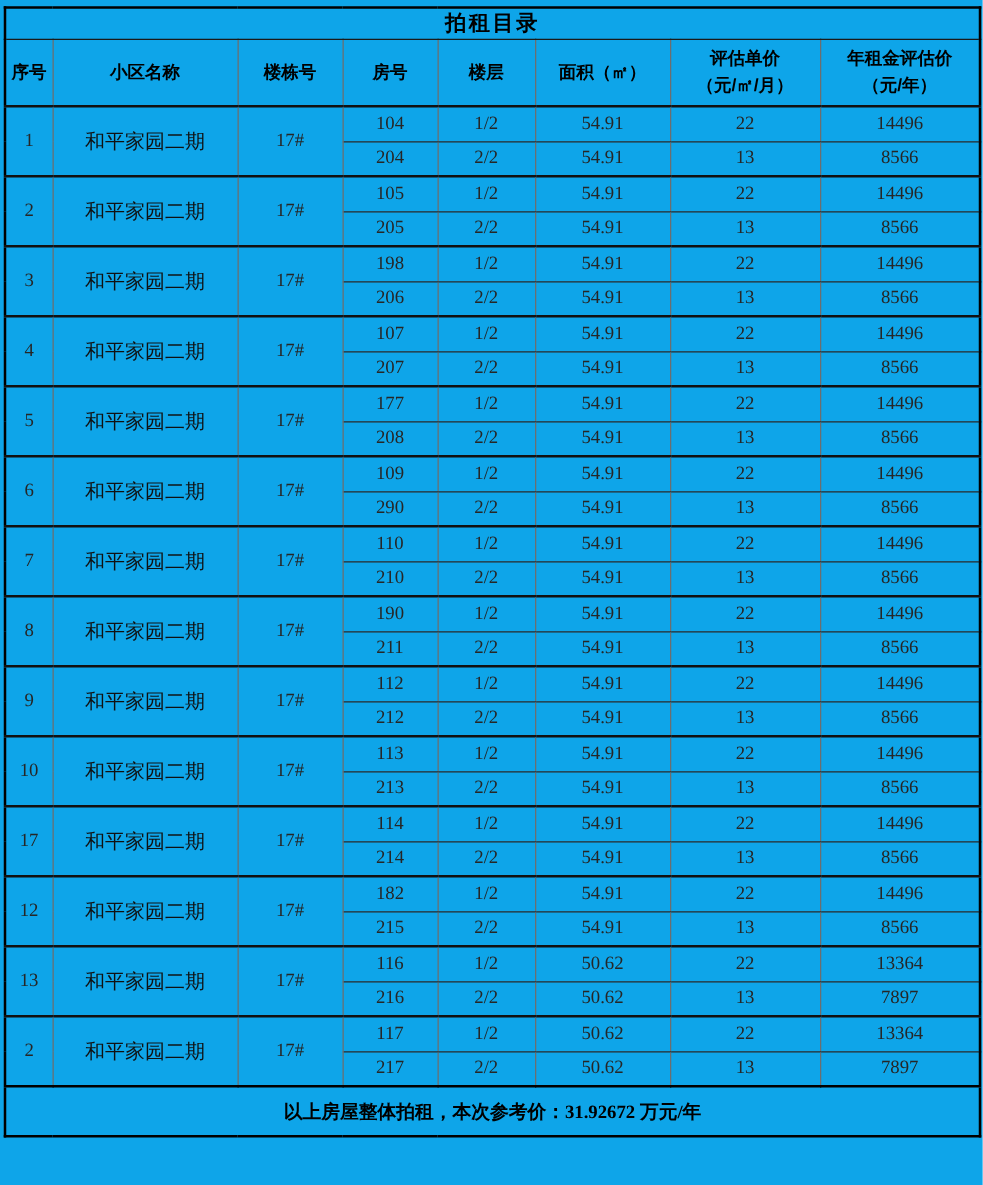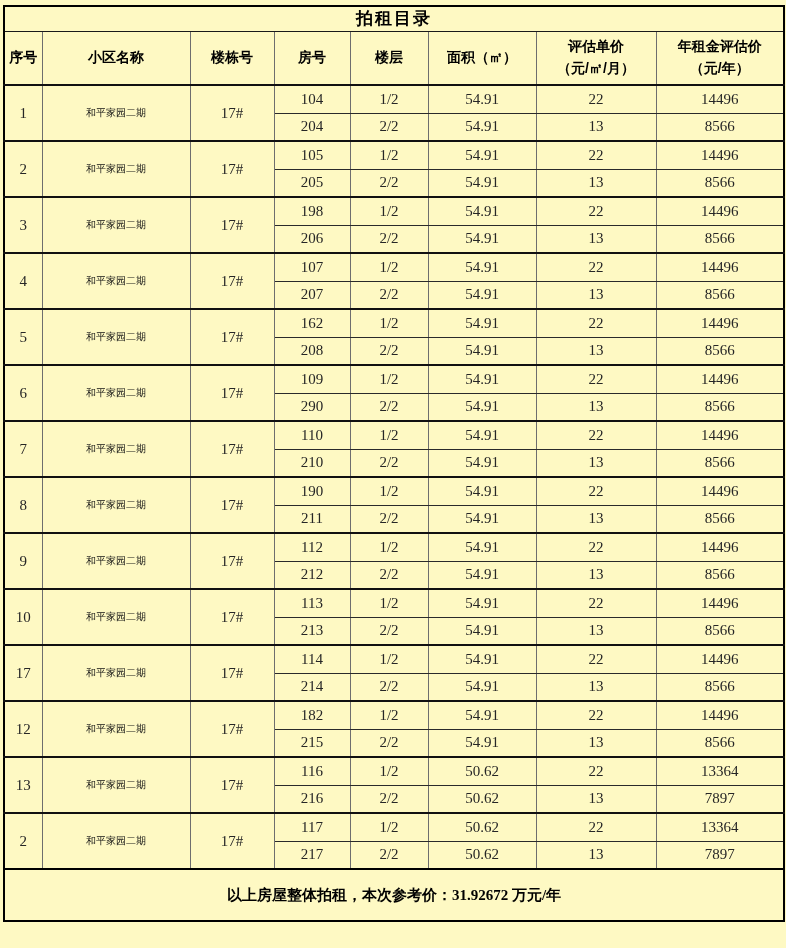--- a/index.html
+++ b/index.html
@@ -5,21 +5,21 @@
   html, body {
     margin: 0;
     padding: 0;
     background: #ffffff;
   }
   .page {
     width: 786px;
     height: 948px;
     box-sizing: border-box;
     padding: 5px 3px;
-    background: #fef9c3;
+    background: #0ea5e9;
     font-family: "Liberation Sans", sans-serif;
     color: #000000;
   }
   table.catalog {
     width: 780px;
     border-collapse: collapse;
     table-layout: fixed;
     border: 2px solid #000000;
   }
   th, td {
@@ -58,25 +58,25 @@
   }
   tbody tr.group-start td {
     border-top: 2px solid #111111;
   }
   td.num {
     font-family: "Liberation Serif", serif;
     font-size: 15px;
     color: #262626;
   }
   td.cjk {
-    font-size: 10px;
+    font-size: 16px;
     color: #111111;
   }
   tfoot td {
-    height: 52px;
+    height: 40px;
     font-size: 15px;
     font-weight: bold;
     border-top: 2px solid #000000;
   }
   tfoot .footer-num {
     font-family: "Liberation Serif", serif;
   }
 </style>
 </head>
 <body>
@@ -180,21 +180,21 @@
           <td class="num">207</td>
           <td class="num">2/2</td>
           <td class="num">54.91</td>
           <td class="num">13</td>
           <td class="num">8566</td>
         </tr>
         <tr class="group-start">
           <td class="num" rowspan="2">5</td>
           <td class="cjk" rowspan="2">和平家园二期</td>
           <td class="num" rowspan="2">17#</td>
-          <td class="num">162</td>
+          <td class="num">177</td>
           <td class="num">1/2</td>
           <td class="num">54.91</td>
           <td class="num">22</td>
           <td class="num">14496</td>
         </tr>
         <tr>
           <td class="num">208</td>
           <td class="num">2/2</td>
           <td class="num">54.91</td>
           <td class="num">13</td>

